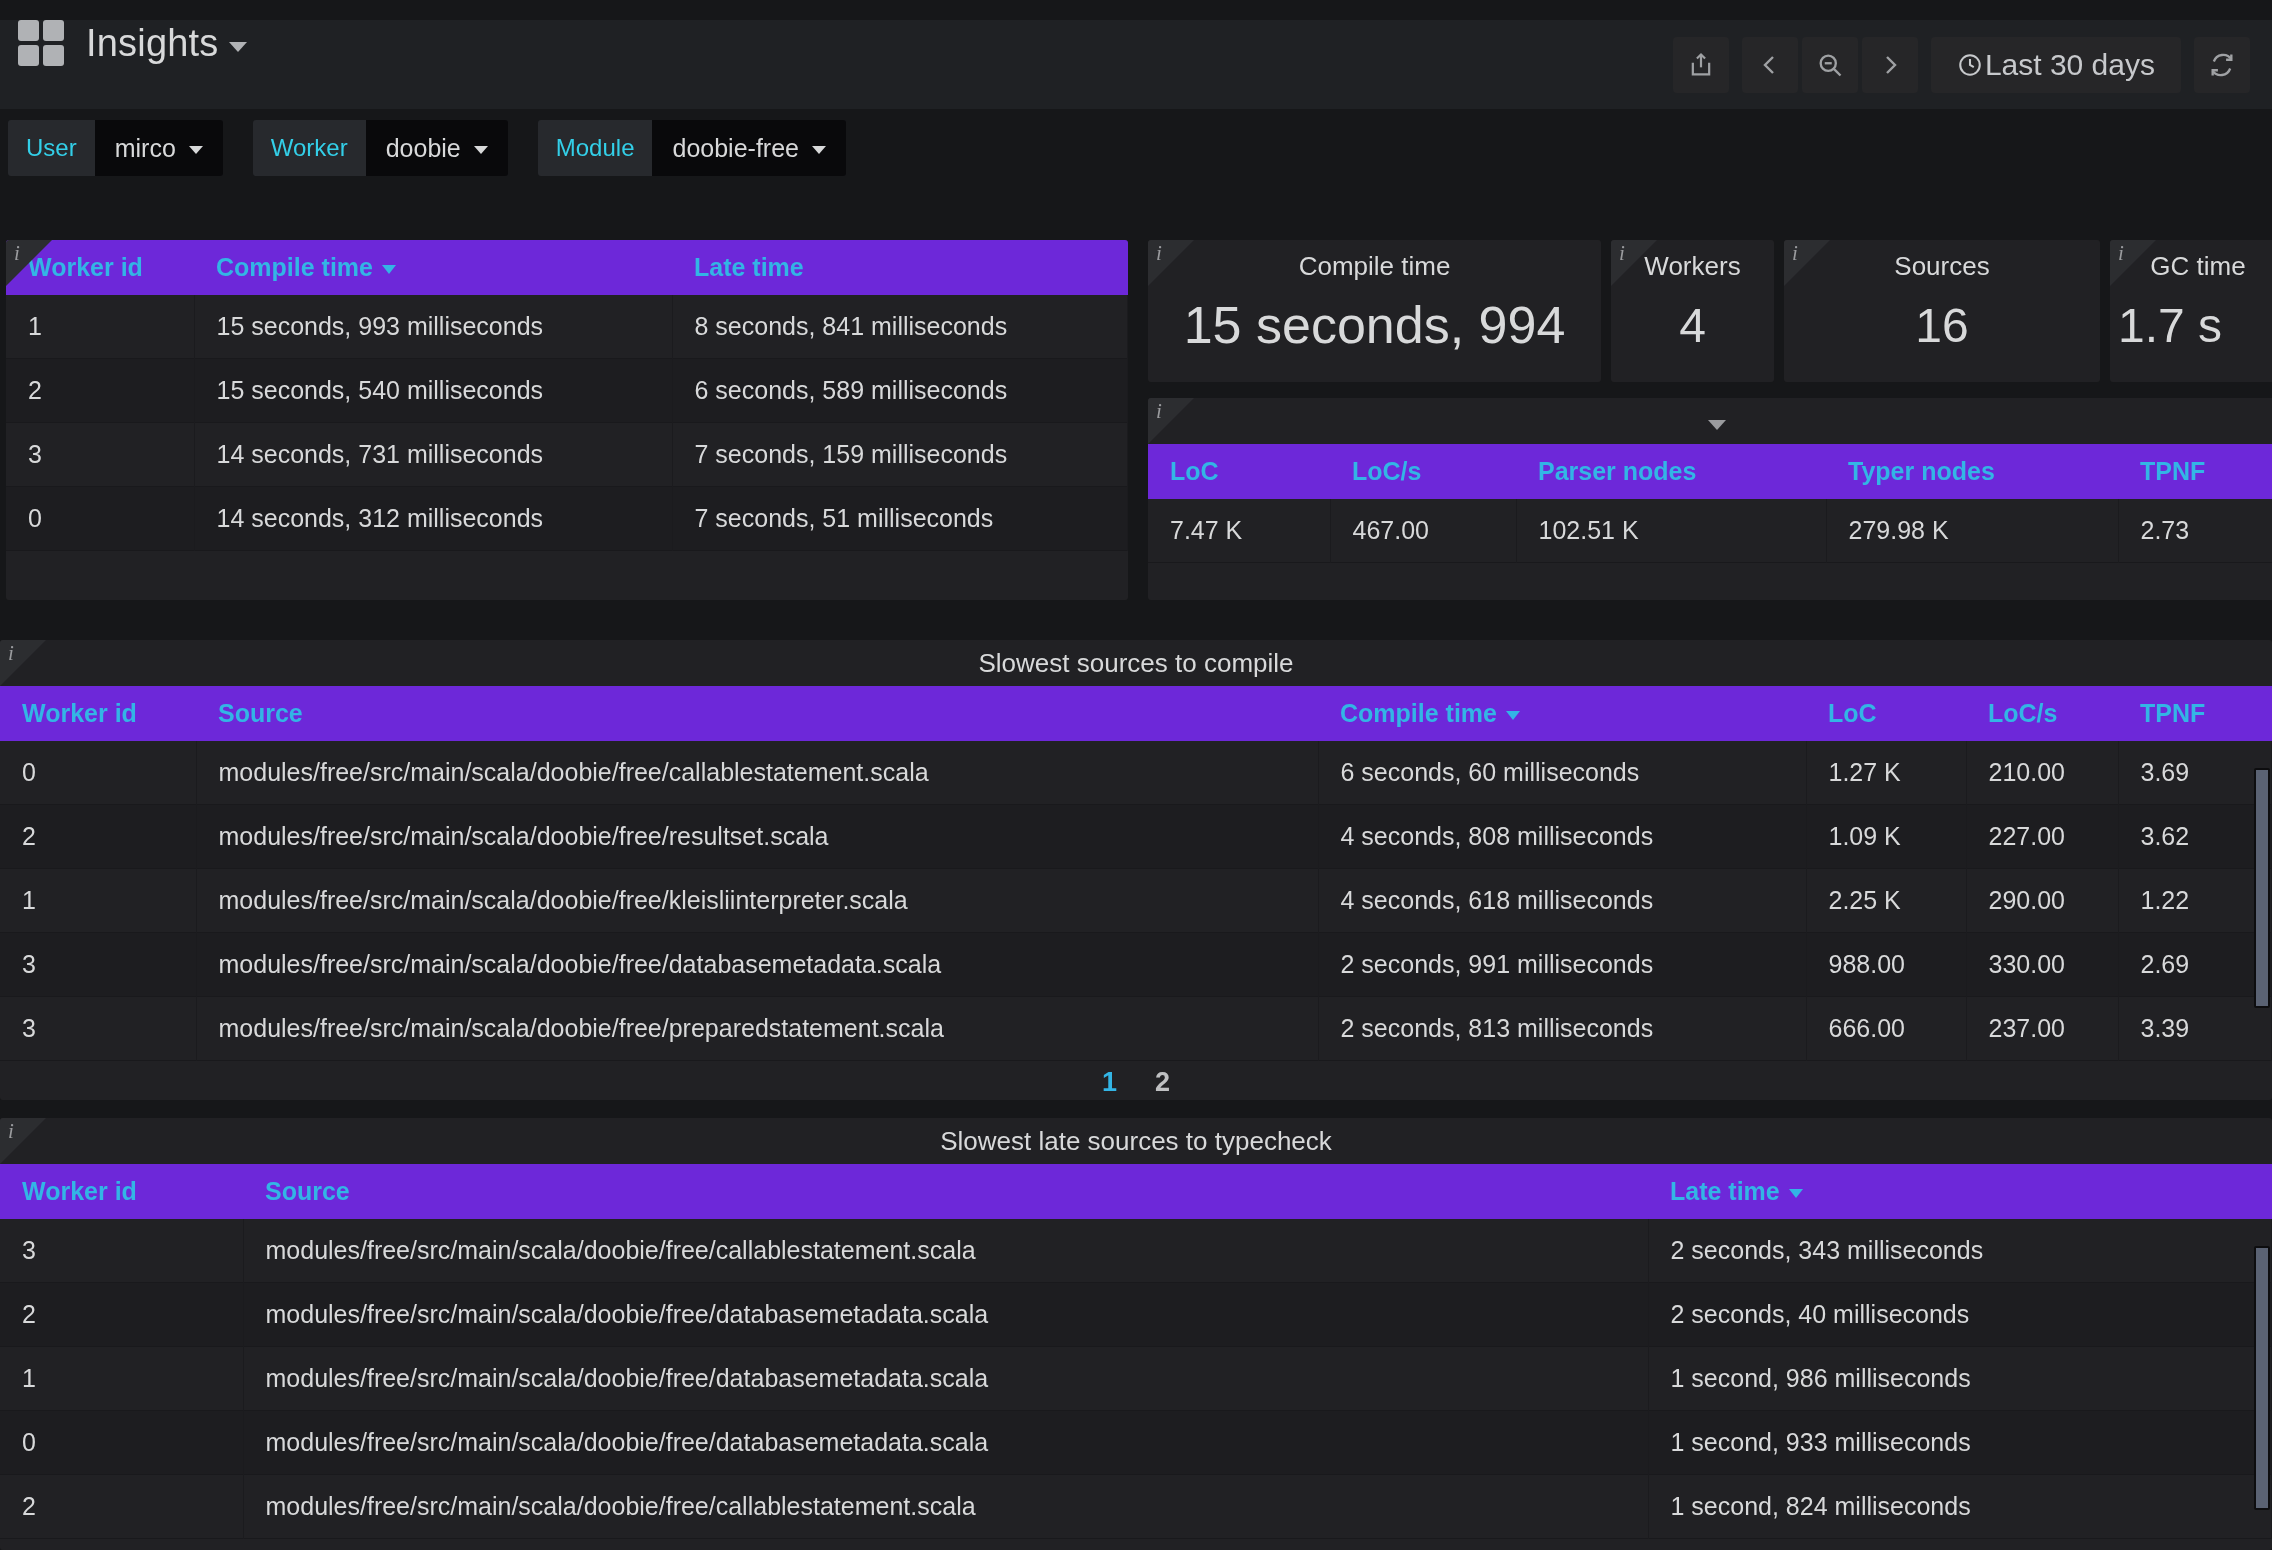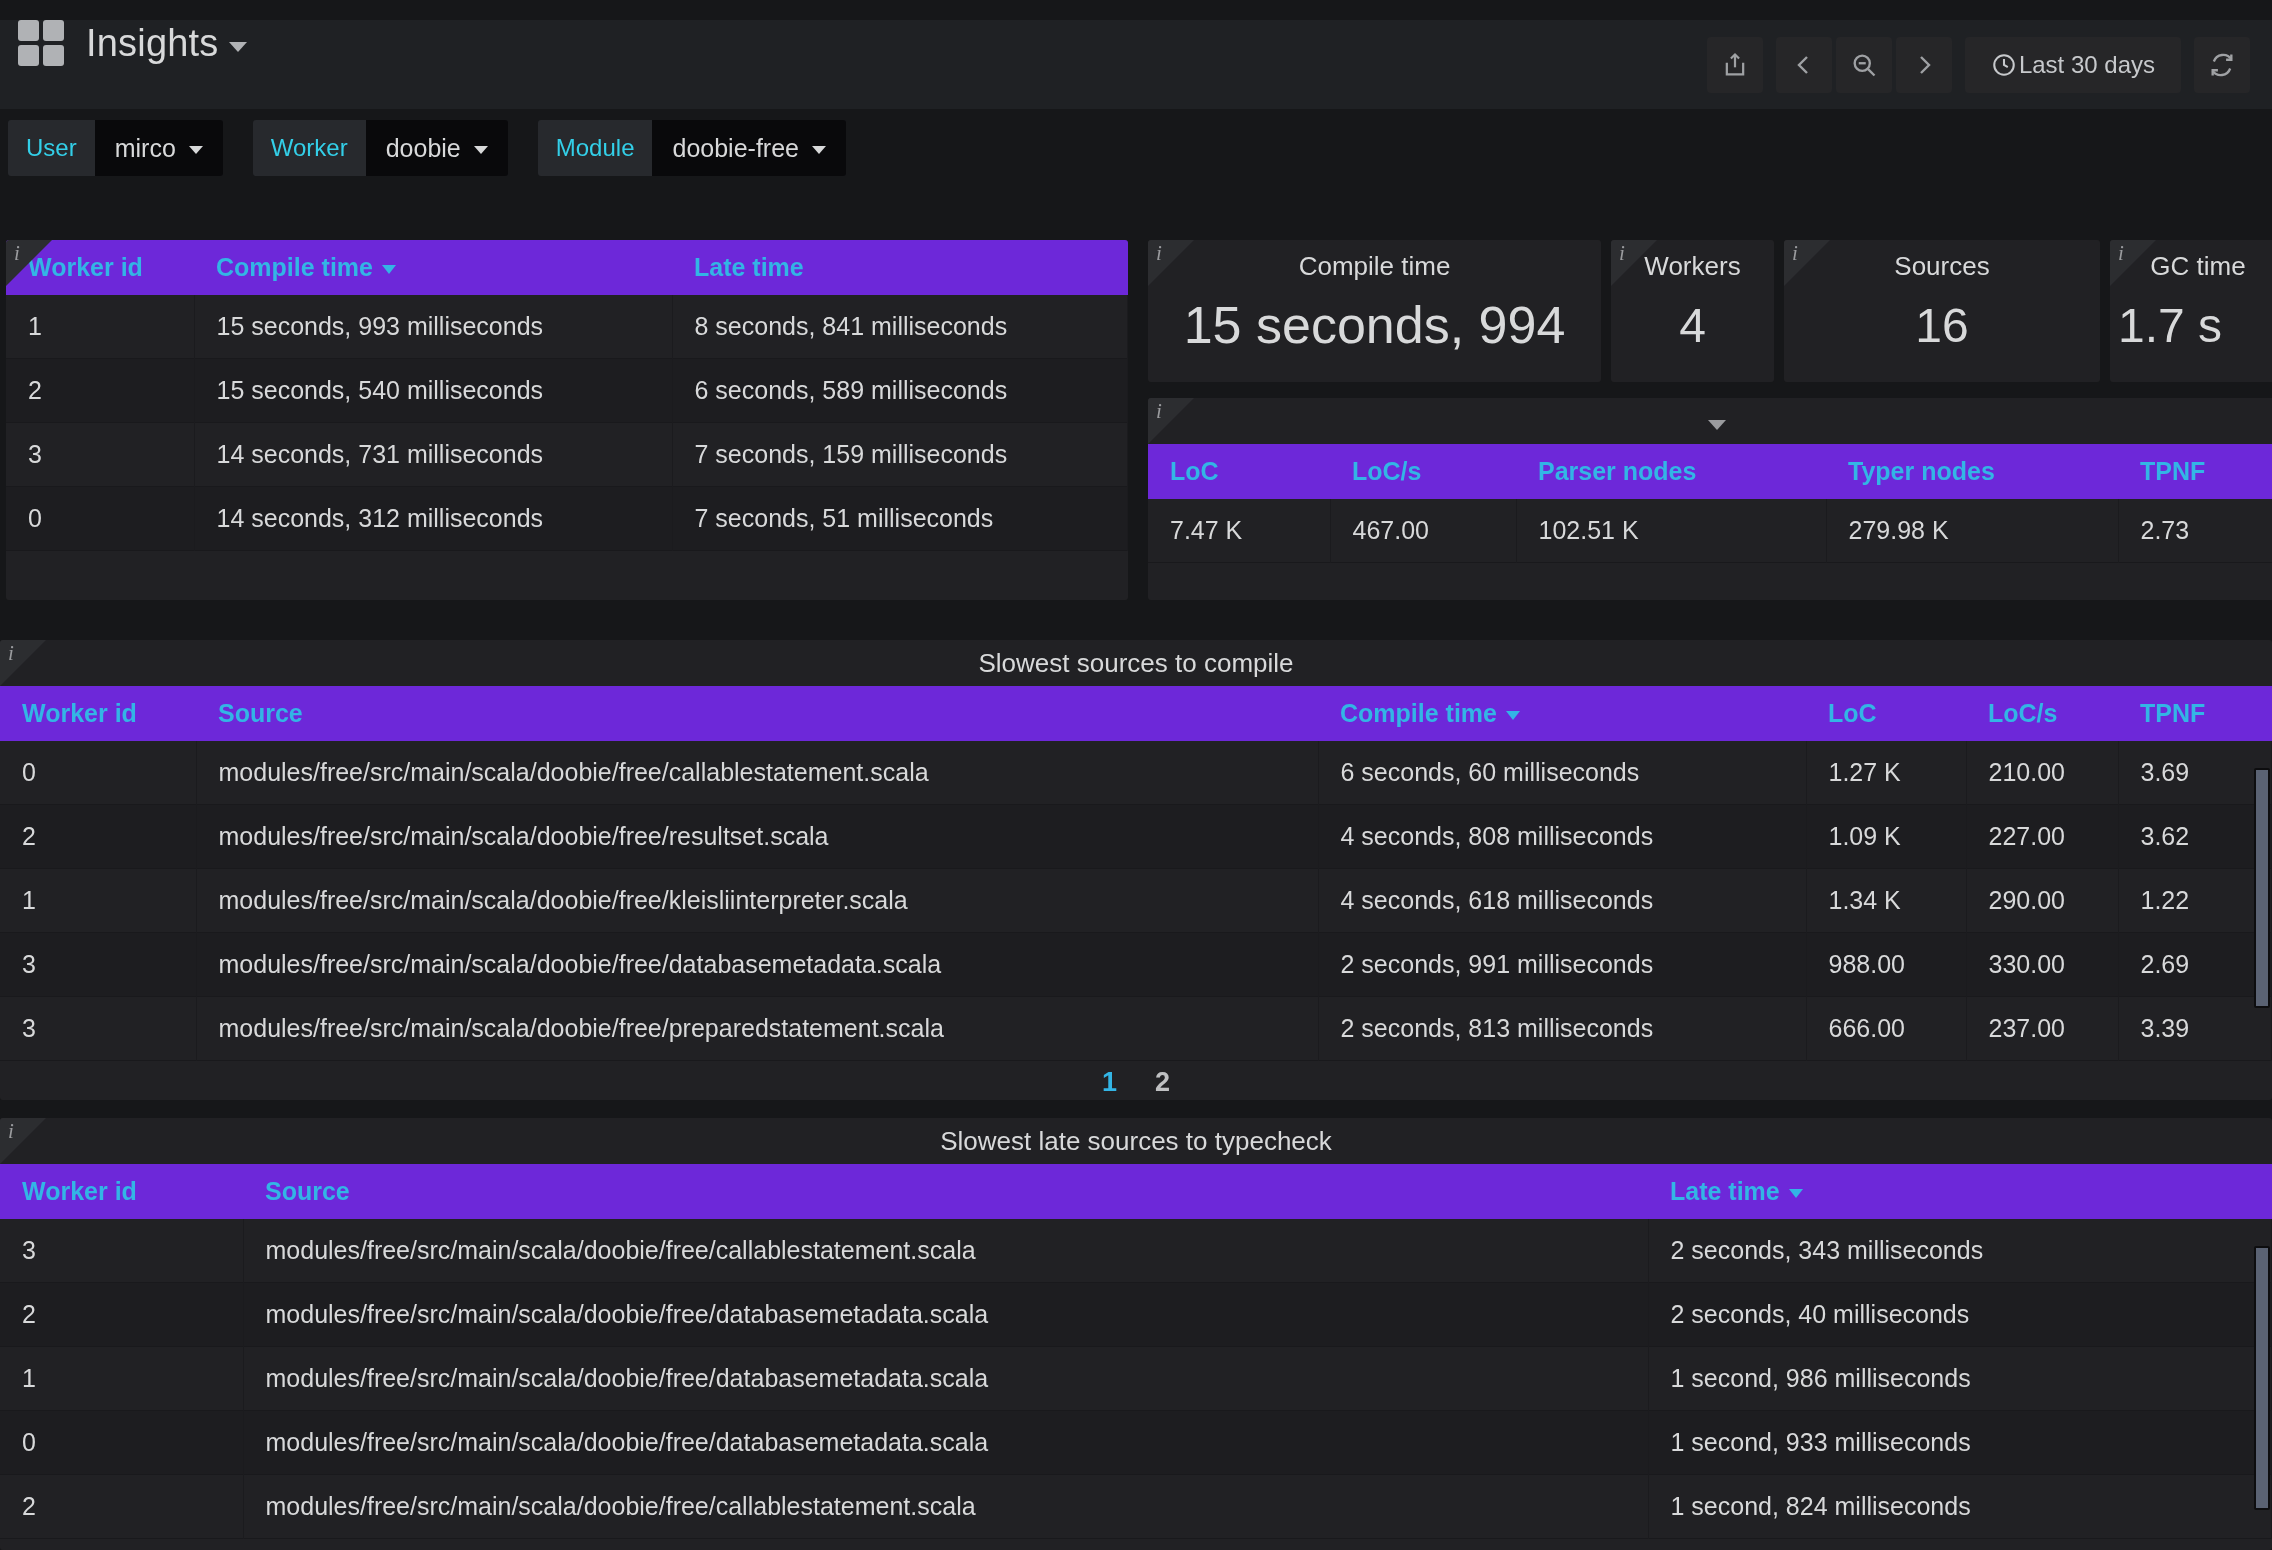--- a/index.html
+++ b/index.html
@@ -76,21 +76,21 @@
   .nav-group { display: flex; gap: 4px; }
   .time-btn {
     height: 56px;
     background: #262628;
     border-radius: 4px;
     display: flex;
     align-items: center;
     gap: 2px;
     padding: 0 26px;
     color: #c7c9cc;
-    font-size: 24px;
+    font-size: 30px;
     cursor: pointer;
   }
   .nav-btn svg, .time-btn svg { display: block; }
 
   
   .submenu {
     height: 78px;
     display: flex;
     align-items: center;
     padding: 0 8px;
@@ -449,21 +449,21 @@
         <td>modules/free/src/main/scala/doobie/free/resultset.scala</td>
         <td>4 seconds, 808 milliseconds</td>
         <td class="num">1.09 K</td>
         <td class="num">227.00</td>
         <td class="num">3.62</td>
       </tr>
       <tr>
         <td>1</td>
         <td>modules/free/src/main/scala/doobie/free/kleisliinterpreter.scala</td>
         <td>4 seconds, 618 milliseconds</td>
-        <td class="num">1.34 K</td>
+        <td class="num">2.25 K</td>
         <td class="num">290.00</td>
         <td class="num">1.22</td>
       </tr>
       <tr>
         <td>3</td>
         <td>modules/free/src/main/scala/doobie/free/databasemetadata.scala</td>
         <td>2 seconds, 991 milliseconds</td>
         <td class="num">988.00</td>
         <td class="num">330.00</td>
         <td class="num">2.69</td>

